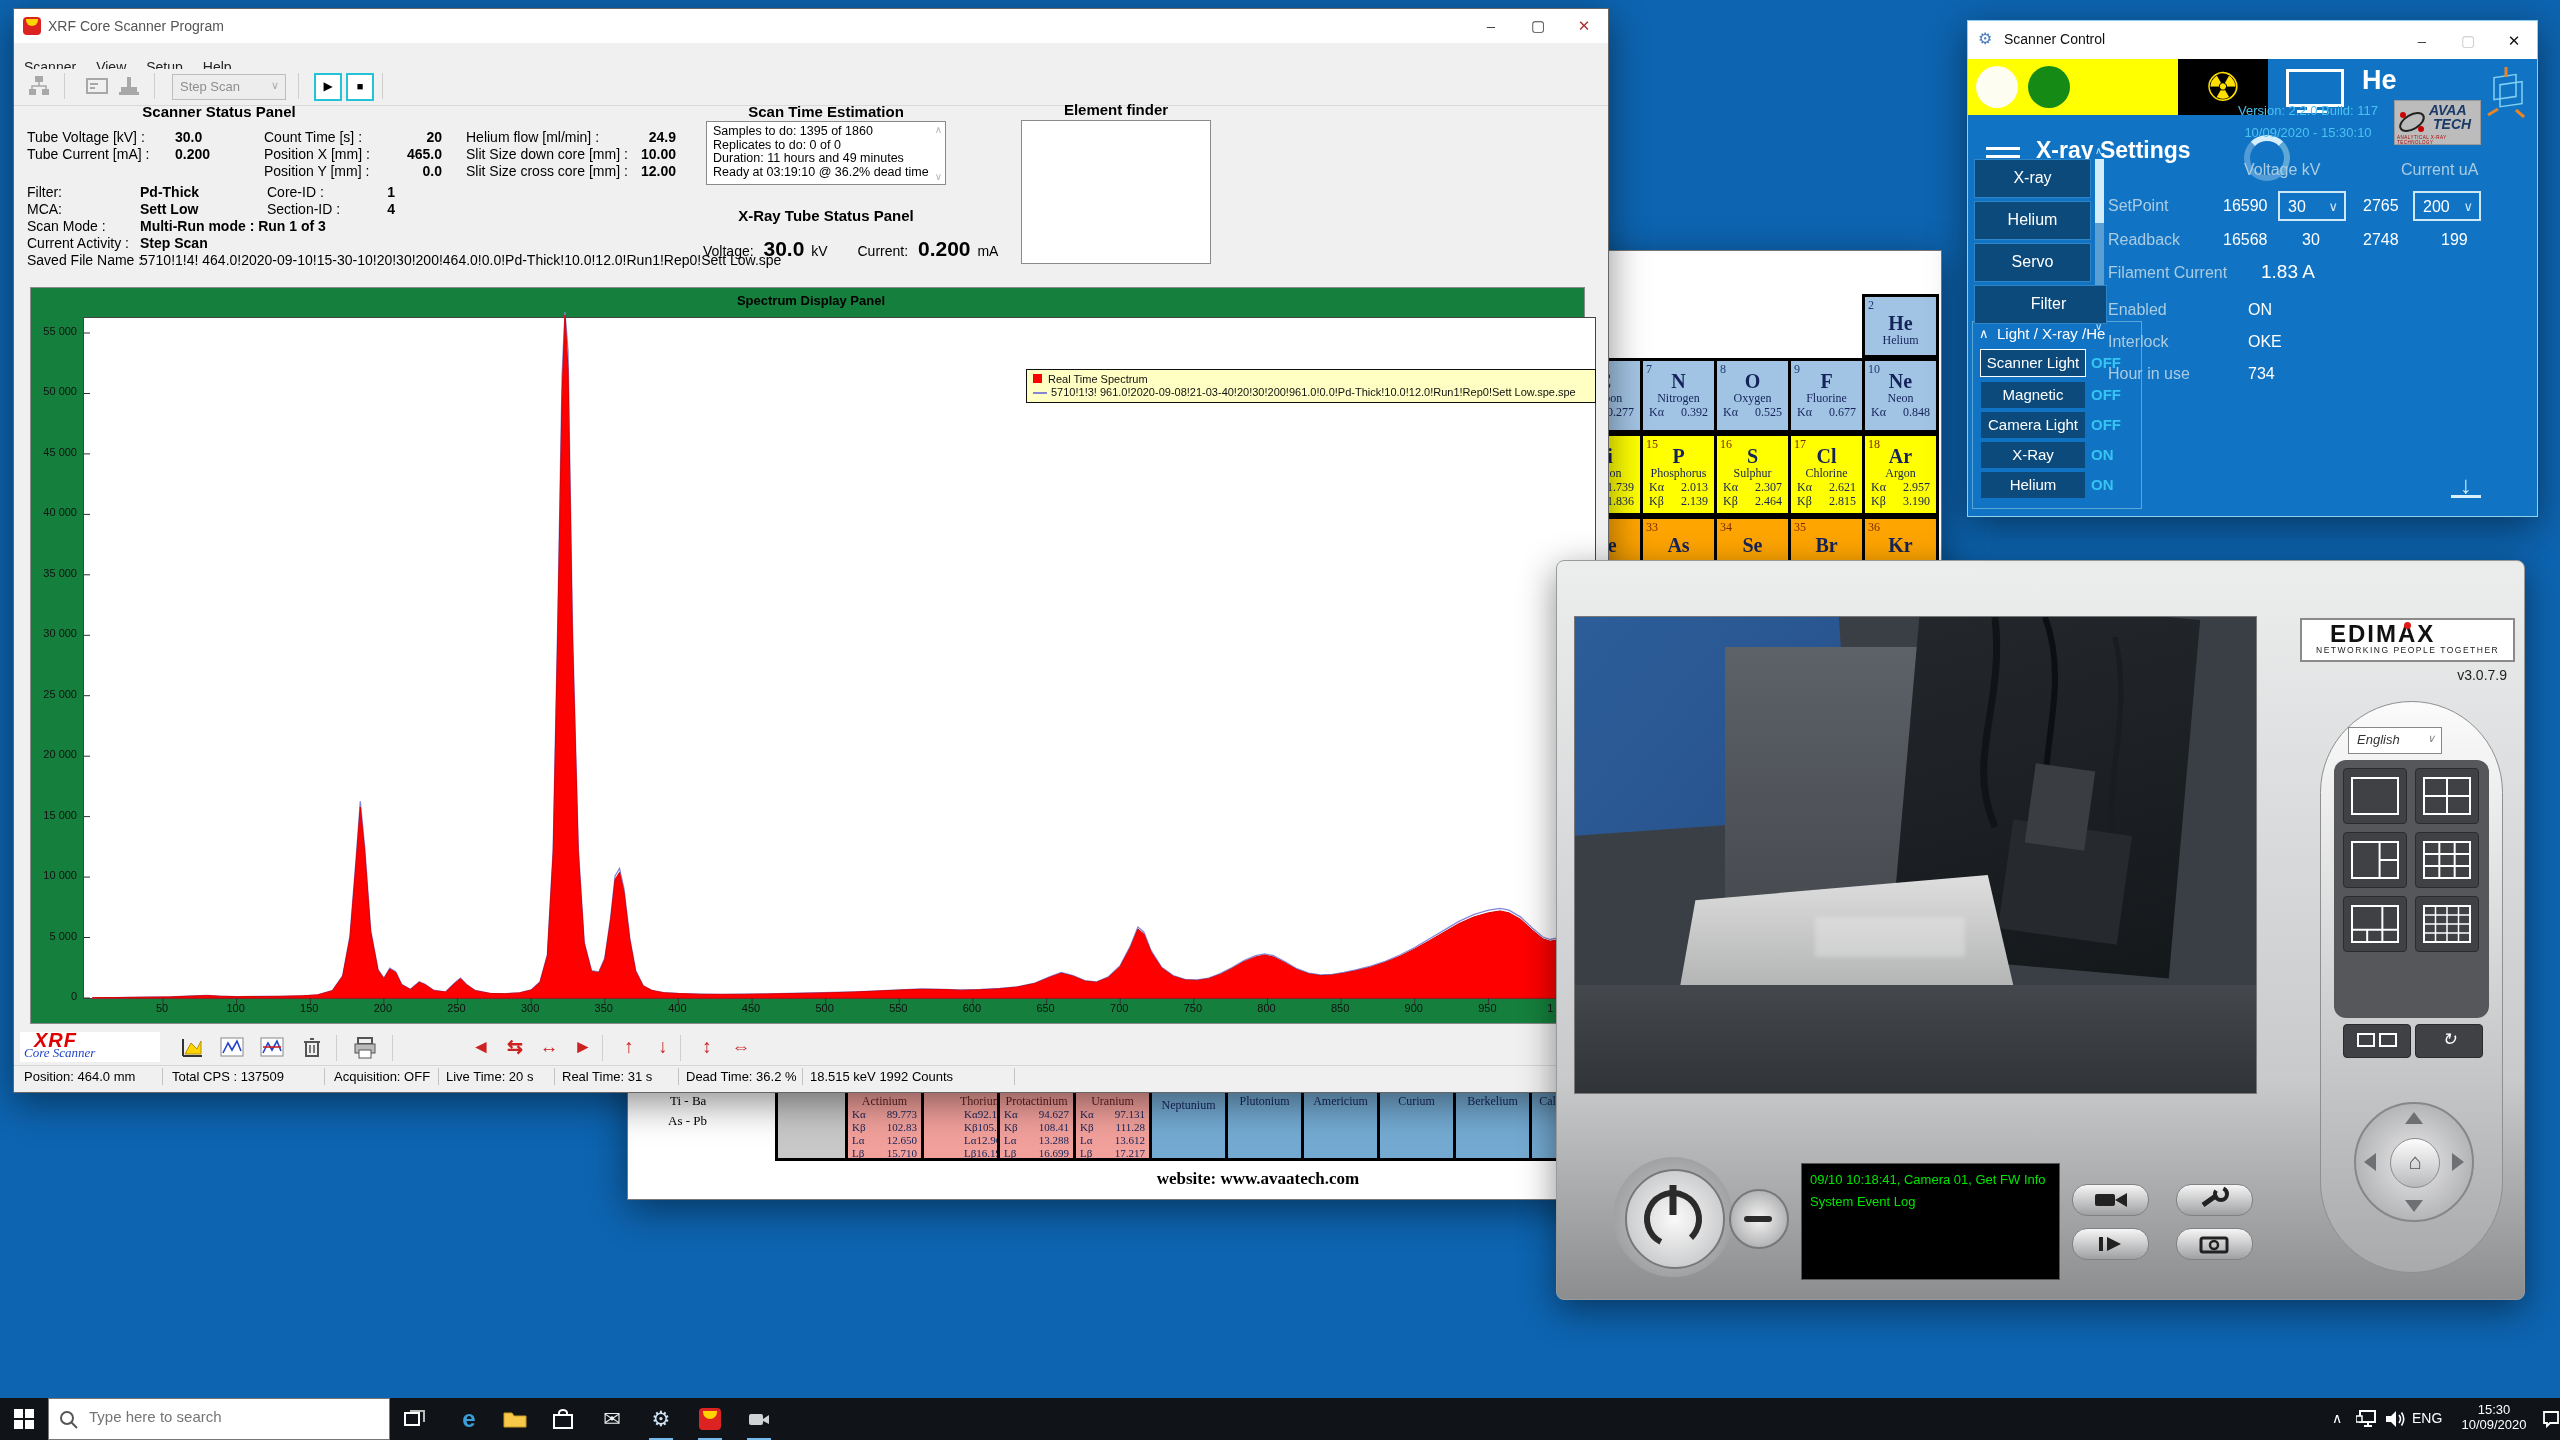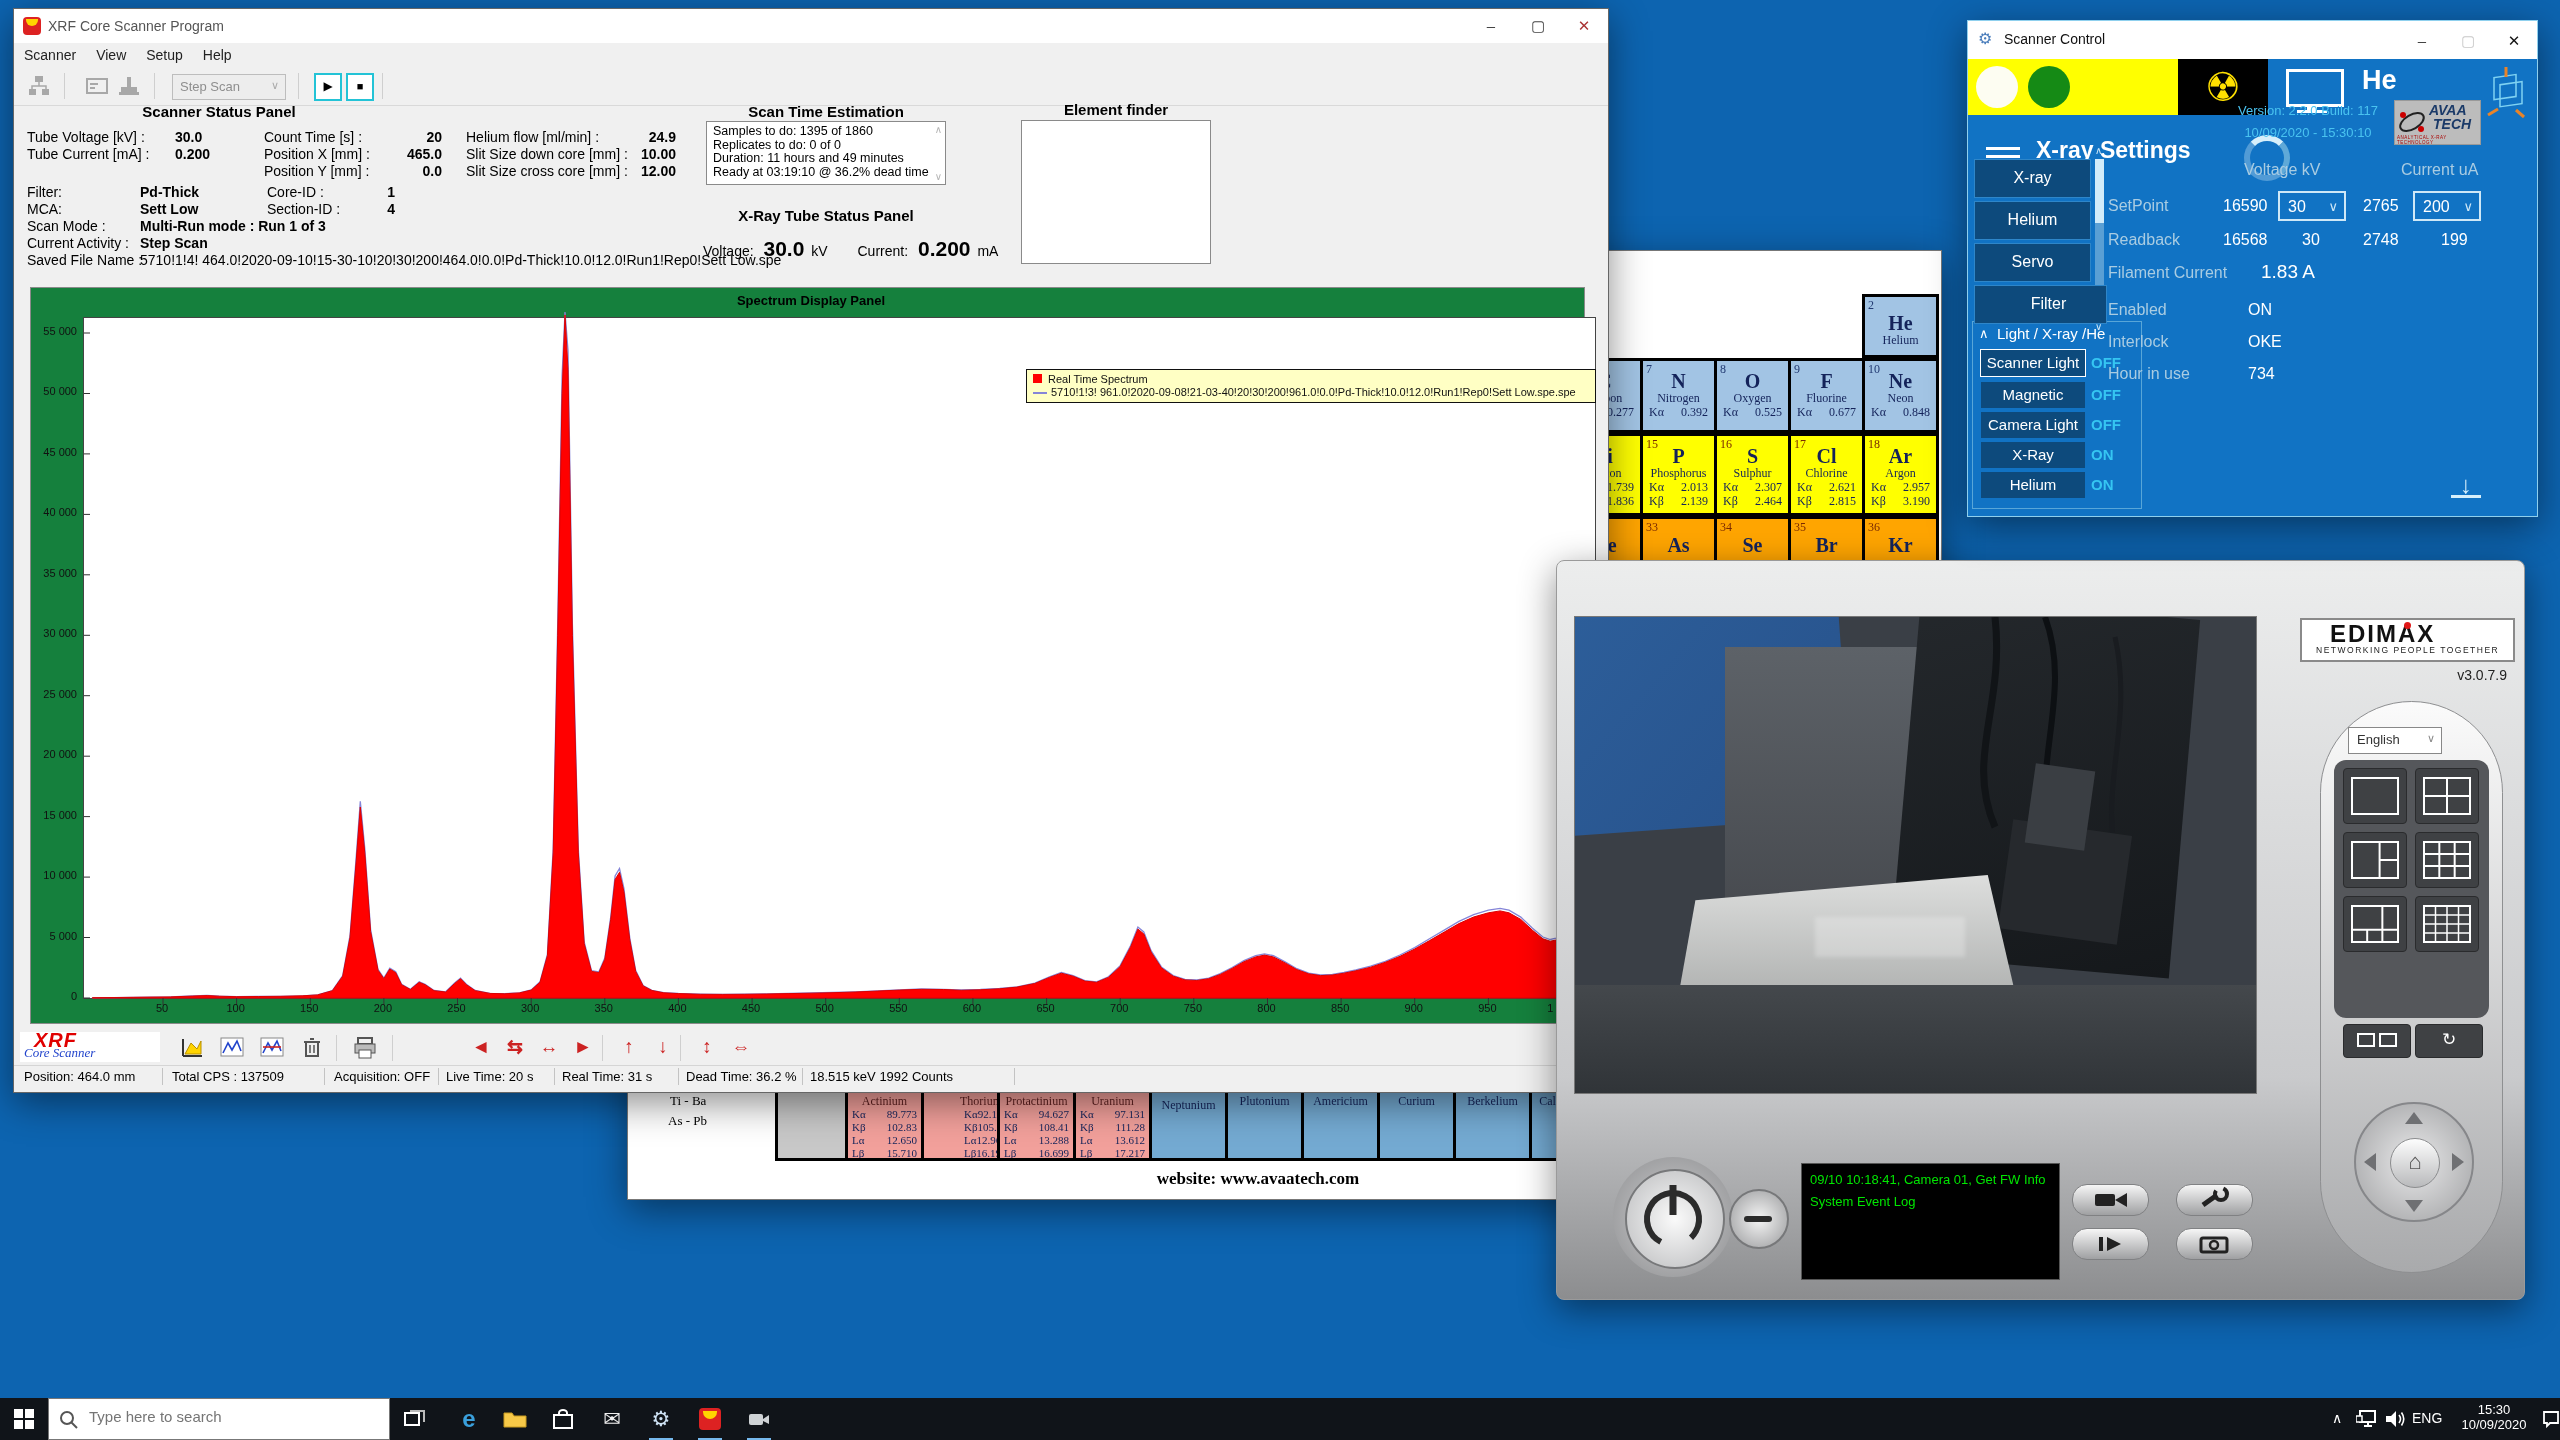--- a/index.html
+++ b/index.html
@@ -5,21 +5,21 @@
   html,body{margin:0;padding:0;background:#0d64b0;font-family:"Liberation Sans",sans-serif;}
   #stage{position:relative;width:2560px;height:1440px;overflow:hidden;background:#0d64b0;}
   .abs{position:absolute;}
   .win{position:absolute;box-shadow:0 10px 36px rgba(0,0,0,.45);}
   
   #xrf{left:13px;top:8px;width:1594px;height:1083px;background:#f0f0f0;border:1px solid #666;z-index:20;}
   #xrf-titlebar{left:0;top:0;width:100%;height:34px;background:#fff;border-bottom:1px solid #e3e3e3;}
   .title-text{font-size:14px;color:#555;}
   .winbtn{width:46px;height:33px;text-align:center;line-height:33px;font-size:15px;color:#444;}
   #xrf-menubar{left:0;top:34px;width:100%;height:26px;background:#f0f0f0;}
-  .menu-item{display:inline-block;padding:4px 10px;font-size:14px;color:#222;}
+  .menu-item{display:inline-block;padding:16px 10px;font-size:14px;color:#222;}
   #xrf-toolbar{left:0;top:60px;width:100%;height:36px;background:#f0f0f0;border-bottom:1px solid #d9d9d9;}
   .tsep{position:absolute;top:4px;width:1px;height:26px;background:#cfcfcf;}
   .panel-title{font-weight:bold;font-size:15px;color:#000;text-align:center;}
   .field{font-size:14px;color:#000;white-space:nowrap;}
   .field .lab{display:inline-block;color:#000;}
   .field .val{display:inline-block;font-weight:bold;}
   .inset{background:#fff;border:1px solid #8a8a8a;}
   #spectrum-panel{left:16px;top:278px;width:1553px;height:735px;border:1px solid #8a8a8a;background:#15803d;}
   #plot{left:52px;top:29px;width:1511px;height:680px;background:#fff;border:1px solid #444;}
   .ylab,.xlab{position:absolute;font-size:11px;color:#111;}
@@ -48,21 +48,21 @@
   .sc-label{color:#a9cce2;font-size:16px;}
   .sc-val{color:#fff;font-size:16px;}
   .navbtn{position:absolute;left:6px;width:115px;height:37px;background:#0d4a7c;border:1px solid #2e86c9;color:#fff;font-size:16px;text-align:center;line-height:35px;}
   .lightbtn{position:absolute;left:8px;width:104px;height:26px;background:#0d4a7c;color:#fff;font-size:15px;text-align:center;line-height:26px;}
   .lightstate{position:absolute;left:118px;width:44px;font-size:15px;font-weight:bold;color:#35c5f2;line-height:26px;}
   .scdd{position:absolute;height:30px;border:2px solid #cfe8f7;color:#fff;font-size:16px;line-height:27px;padding-left:8px;box-sizing:border-box;}
   .scdd .dda{position:absolute;right:6px;top:0;color:#cfe8f7;font-size:13px;}
   
   #edimax{left:1556px;top:560px;width:967px;height:738px;background:linear-gradient(#eceded,#c9cacc 70%,#8c8d8f);border:1px solid #9a9a9a;border-radius:8px;z-index:25;}
   #cam-video{left:17px;top:55px;width:681px;height:476px;background:#3a3f46;overflow:hidden;border:1px solid #777;}
-  .capsule{background:linear-gradient(#fbfbfb,#a9aaac);border:1px solid #8e8f91;border-radius:14px;}
+  .capsule{background:linear-gradient(#fbfbfb,#a9aaac);border:1px solid #8e8f91;border-radius:14px;font-style:italic;}
   .glyphbtn{position:absolute;width:75px;height:30px;background:linear-gradient(#f6f6f6,#9fa0a2);border:1px solid #808183;border-radius:15px;}
   .gridbtn{position:absolute;width:62px;height:54px;background:#3f4144;border:1px solid #2a2b2d;border-radius:4px;}
   #cam-log{left:244px;top:602px;width:257px;height:115px;background:#000;border:1px solid #555;}
   .logline{position:absolute;left:8px;color:#00e600;font-size:13px;white-space:nowrap;}
   
   #taskbar{left:0;top:1398px;width:2560px;height:42px;background:#101419;z-index:50;}
   .tb-ic{position:absolute;top:0;width:48px;height:42px;display:flex;align-items:center;justify-content:center;}
   .runline{position:absolute;bottom:0;left:12px;width:24px;height:2px;background:#76b9ed;}
   .tray-txt{color:#fff;font-size:13px;}
 </style>

